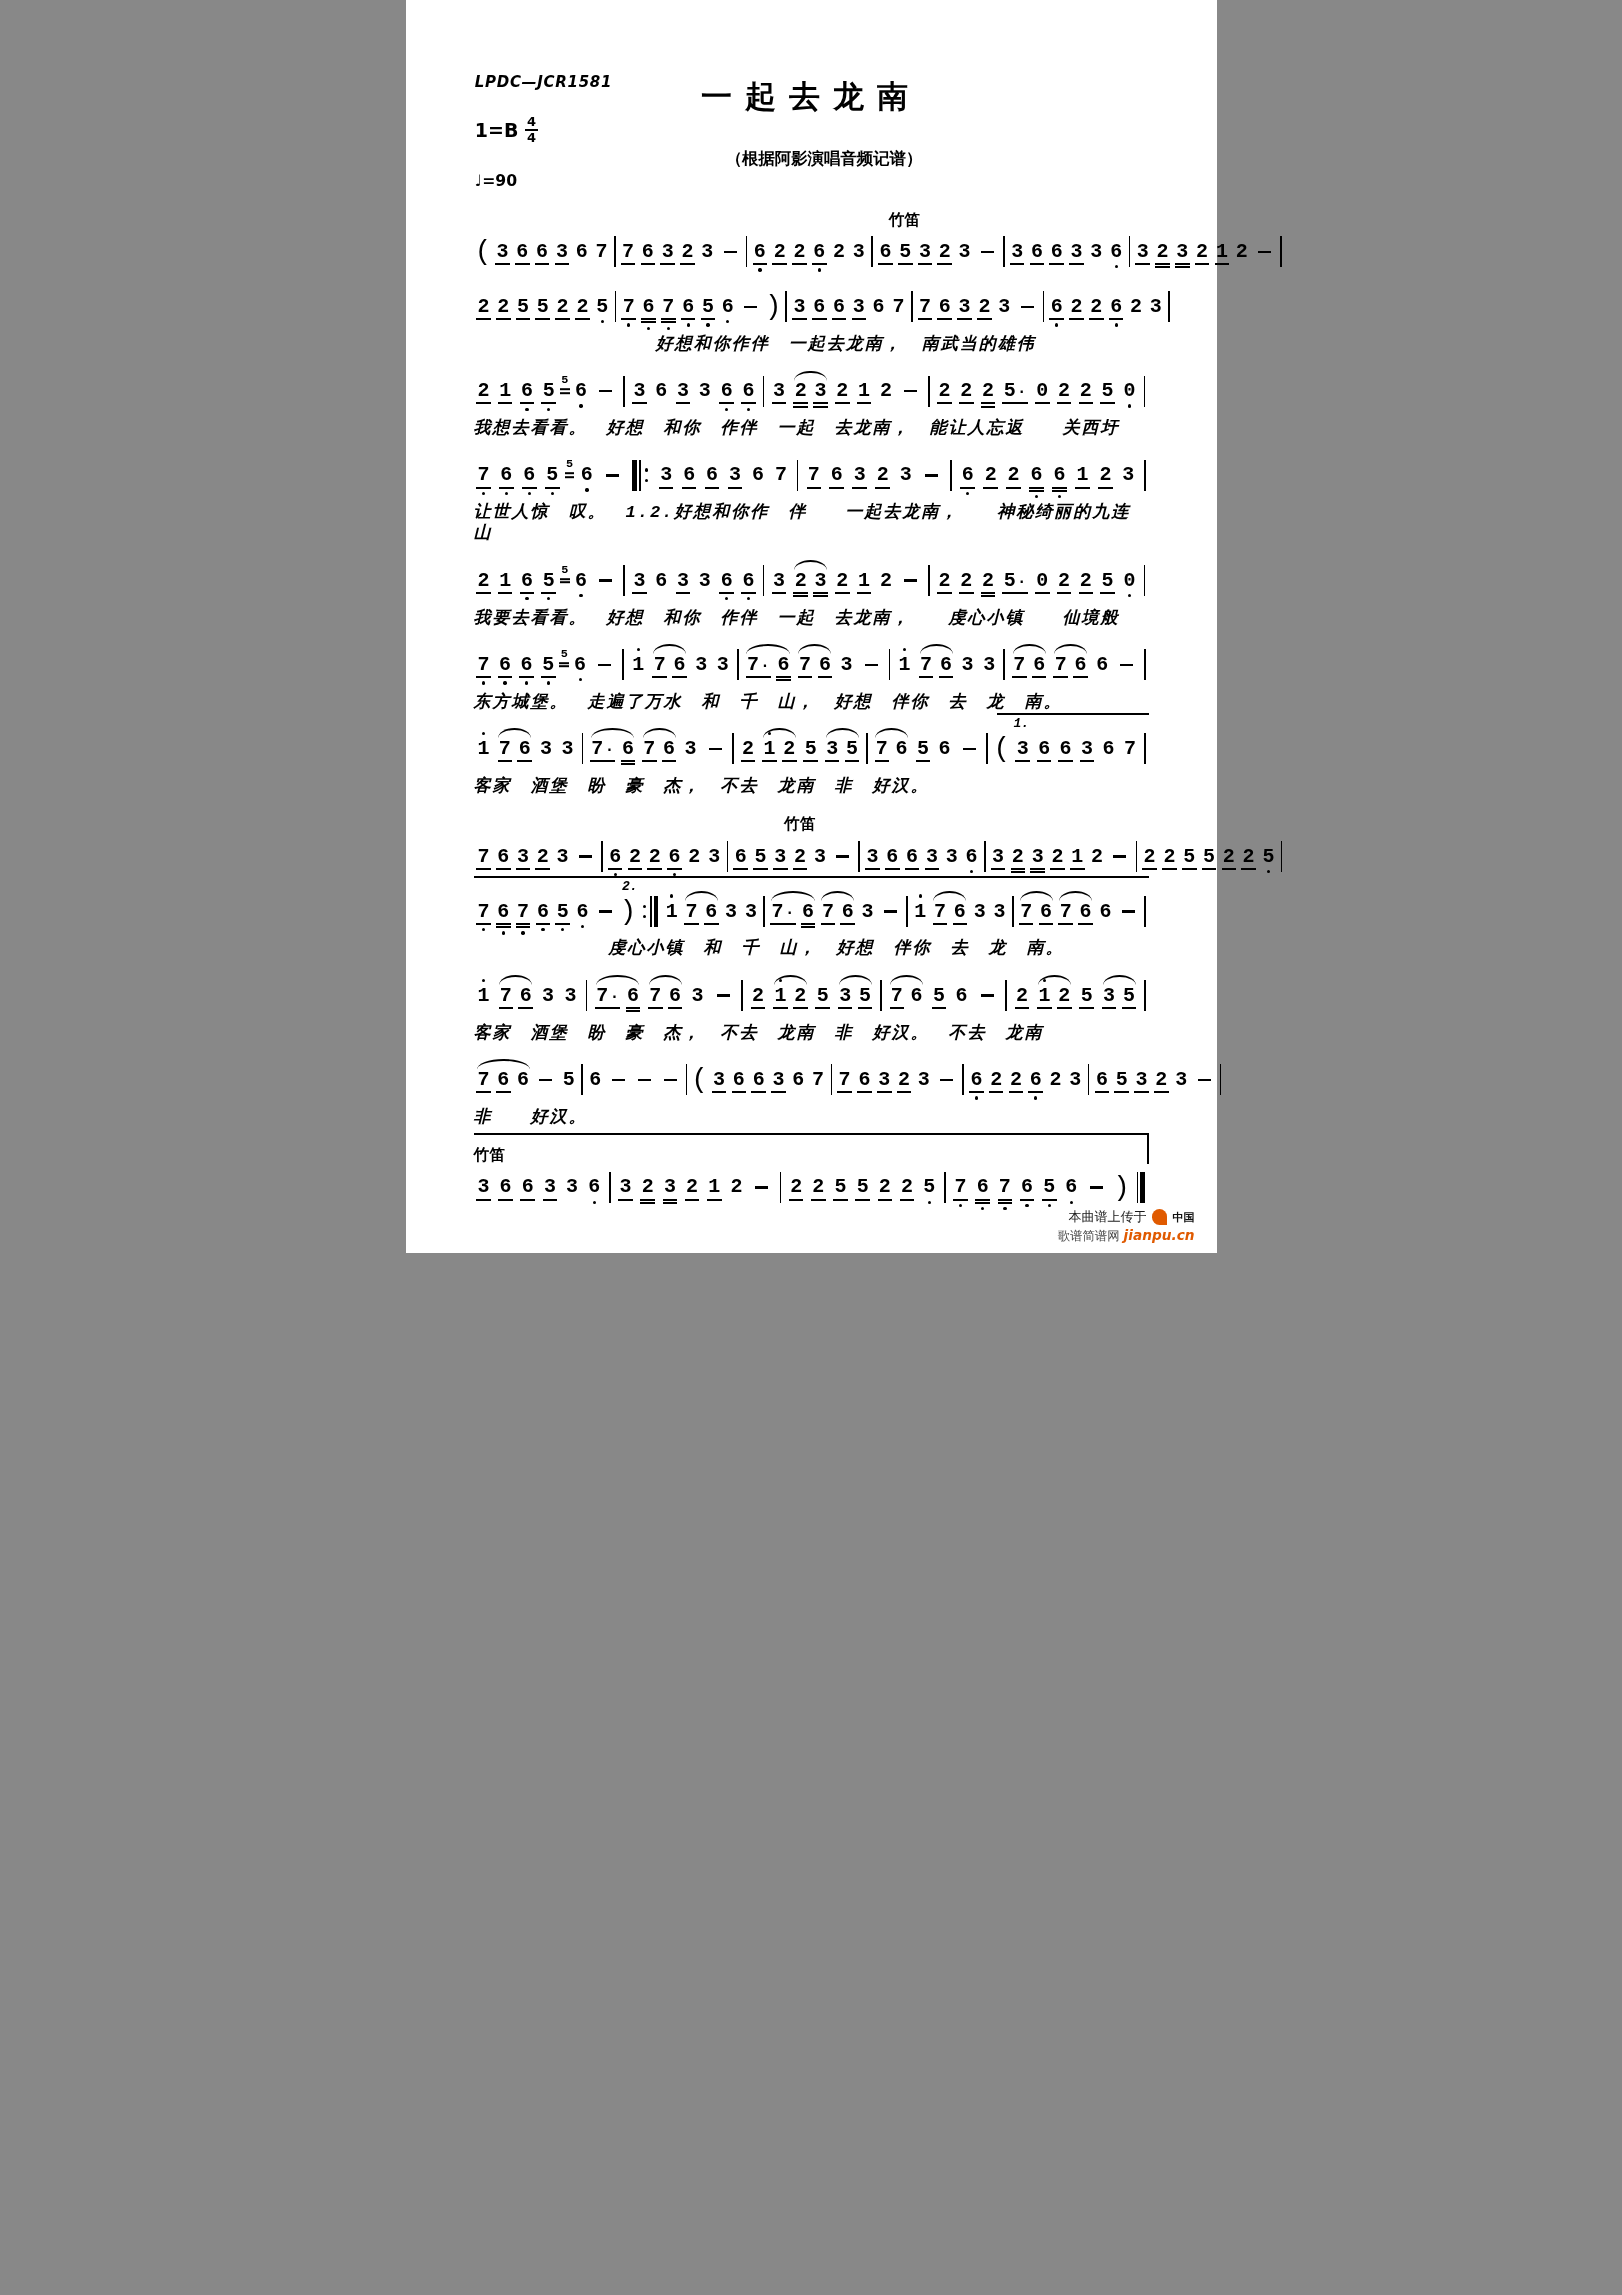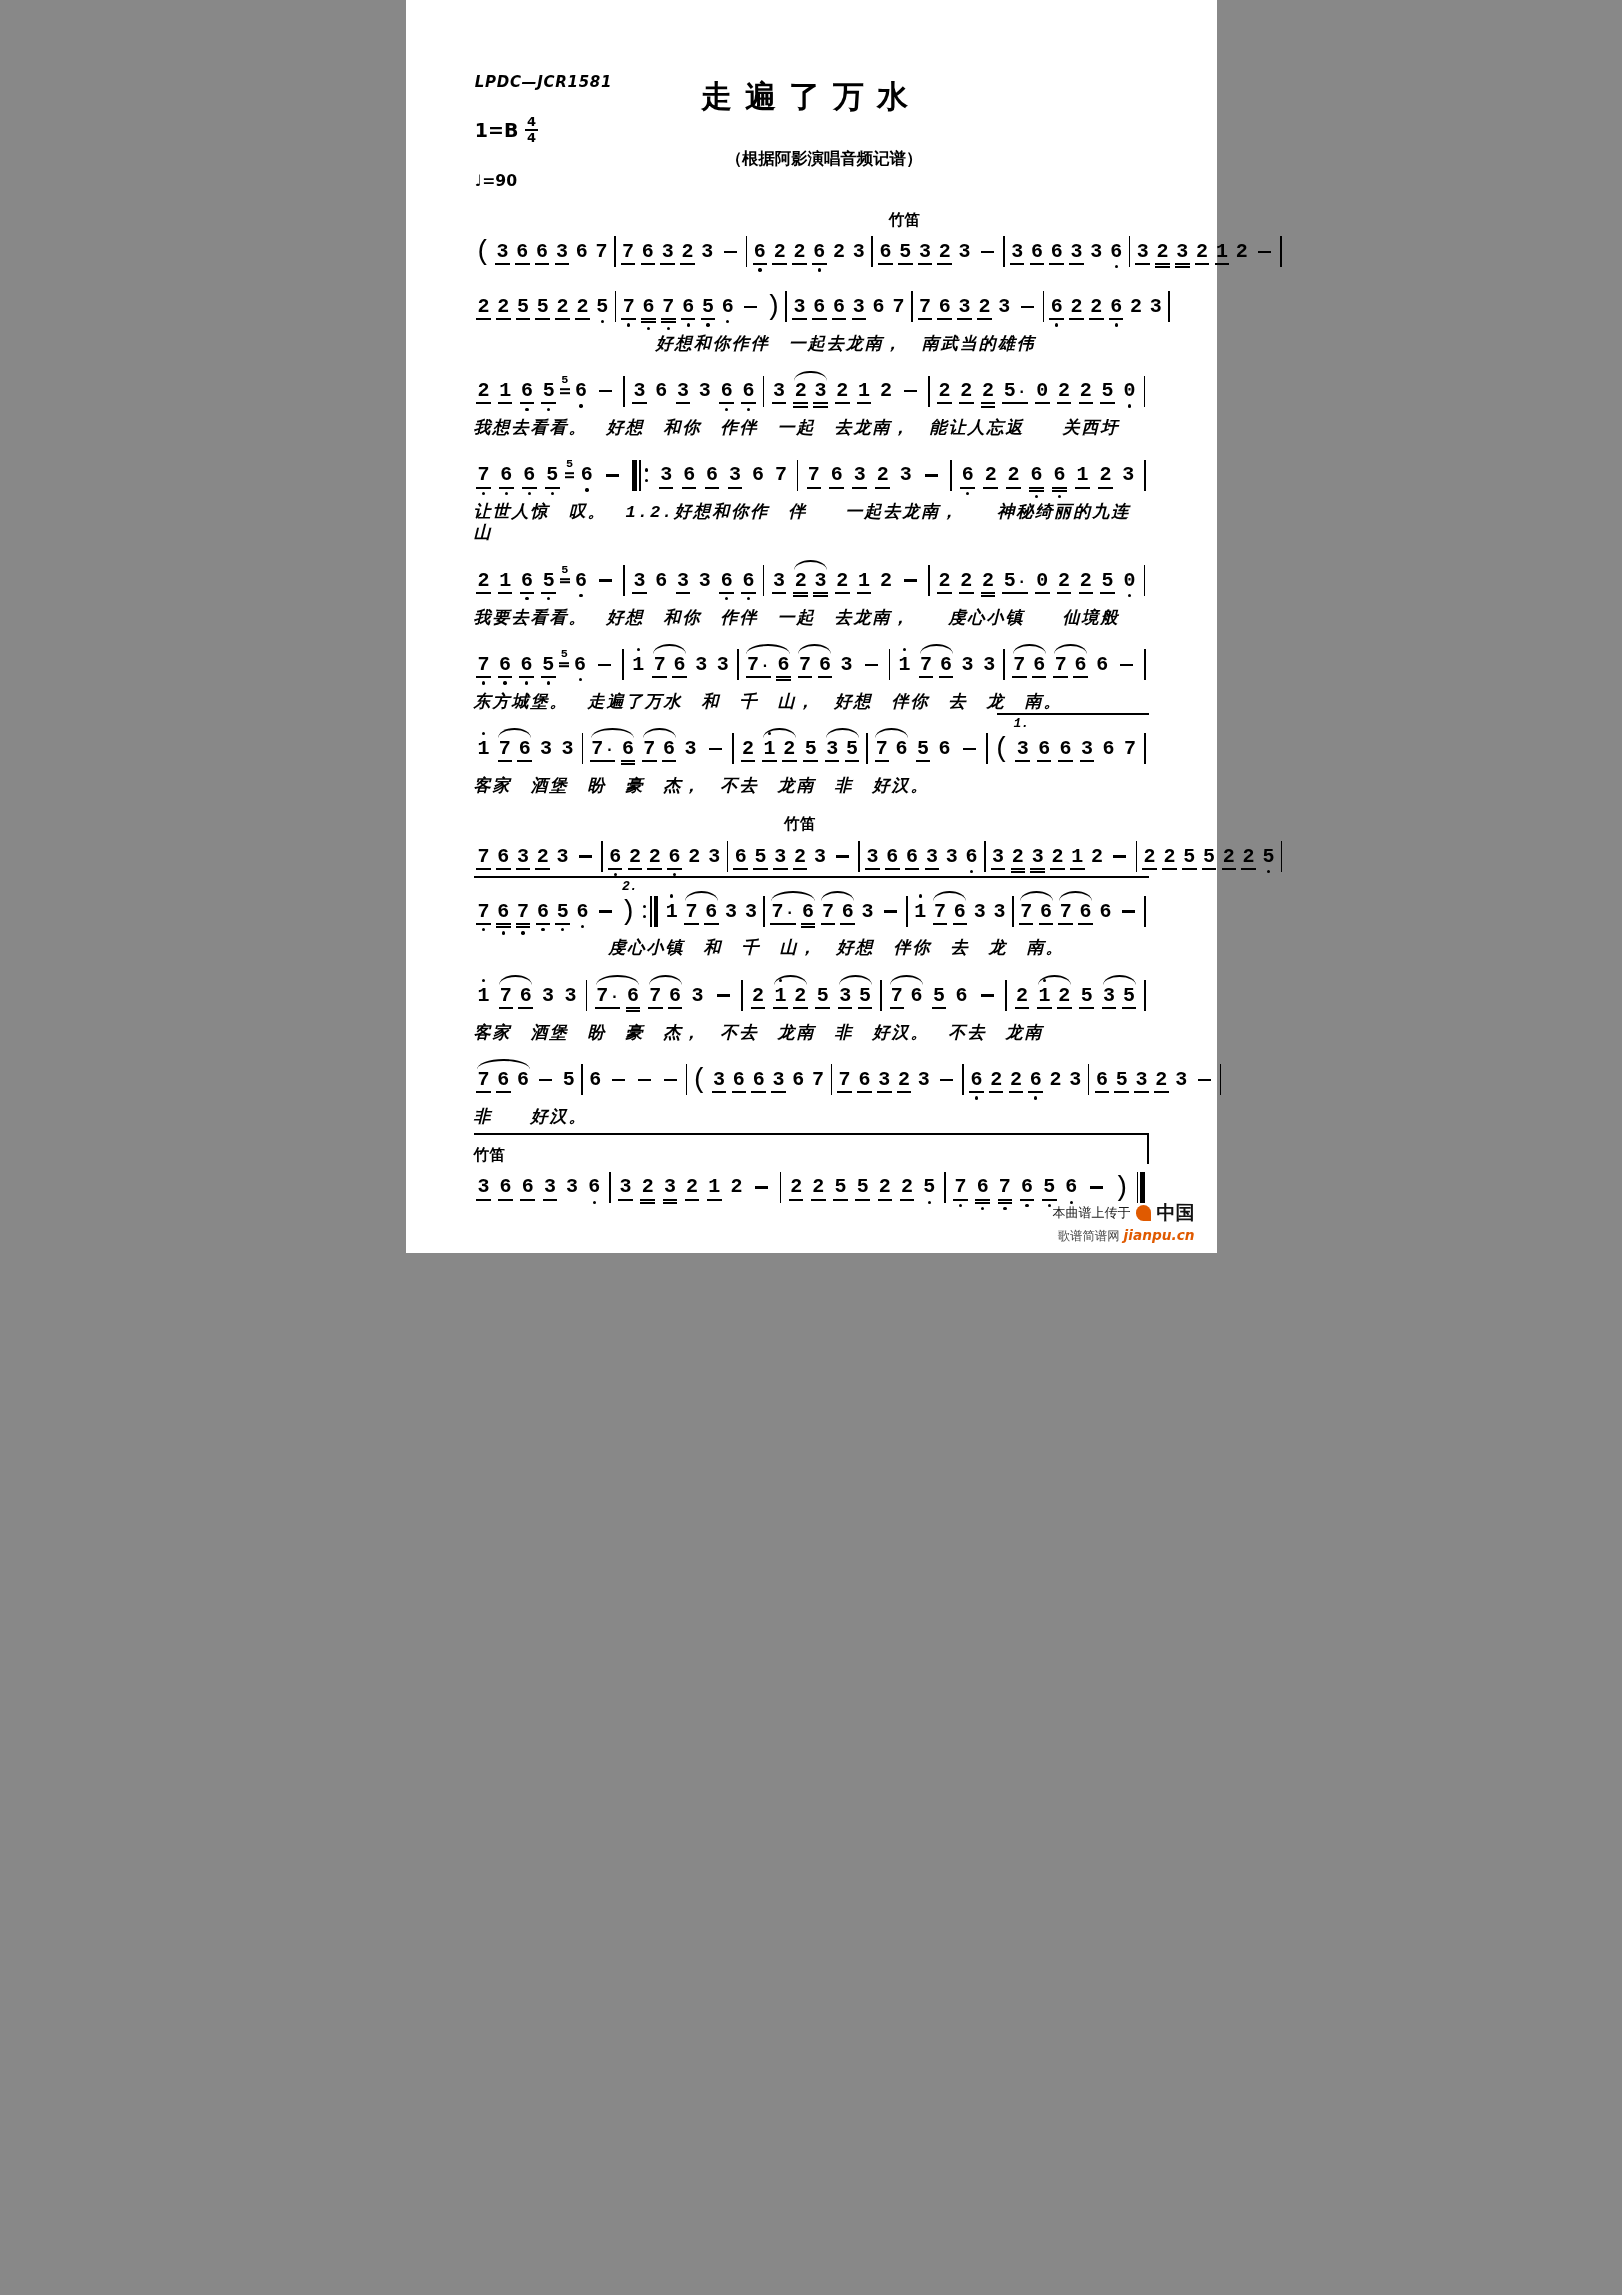--- a/index.html
+++ b/index.html
@@ -49,32 +49,32 @@
   .volta{position:absolute;top:-17px;height:10.5px;border-top:2px solid #000;}
   .volta.raised{top:-35px;}
   .vlabel{position:absolute;top:1.3px;font-style:italic;font-size:13px;font-weight:600;}
   .vdrop{position:absolute;right:0;top:-2px;width:2px;height:31px;background:#000;display:block;}
   .lyricsrow{margin-top:1.3px;font-size:17px;font-weight:600;font-style:italic;letter-spacing:2px;white-space:pre-wrap;line-height:1.25;}
   
   .footer{margin-top:29px;font-style:italic;font-weight:600;font-size:15px;line-height:2.05;letter-spacing:0.3px;}
   .watermark{position:absolute;right:22px;bottom:7.9px;text-align:right;}
   .wm-row1{display:flex;align-items:center;justify-content:flex-end;gap:5.2px;font-size:13px;color:#1a1a1a;}
   .wm-logo{width:15.7px;height:15.7px;border-radius:50% 50% 0 50%;background:#e05a00;display:inline-block;flex:none;}
-  .wm-brand{font-weight:900;font-size:19px;color:#111;}
+  .wm-brand{font-weight:900;font-size:11px;color:#111;}
   .wm-row2{margin-top:1.3px;font-size:12.4px;color:#4a4a4a;}
   .wm-domain{color:#e05a00;font-weight:bold;font-style:italic;font-size:13.7px;margin-left:3.9px;}
 </style>
 </head>
 <body>
 
 <div class="page">
 
   <header class="hdr">
     <div class="lpdc">LPDC—JCR1581</div>
-    <h1 class="title">走遍了万水</h1>
+    <h1 class="title">一起去龙南</h1>
     <div class="subtitle">（根据阿影演唱音频记谱）</div>
     <div class="keytime">
       <span class="key">1=B</span>
       <span class="ts">
         <span class="tst">4</span>
         <span class="tsb">4</span>
       </span>
     </div>
     <div class="tempo">
       <span>♩</span><span>=90</span>

